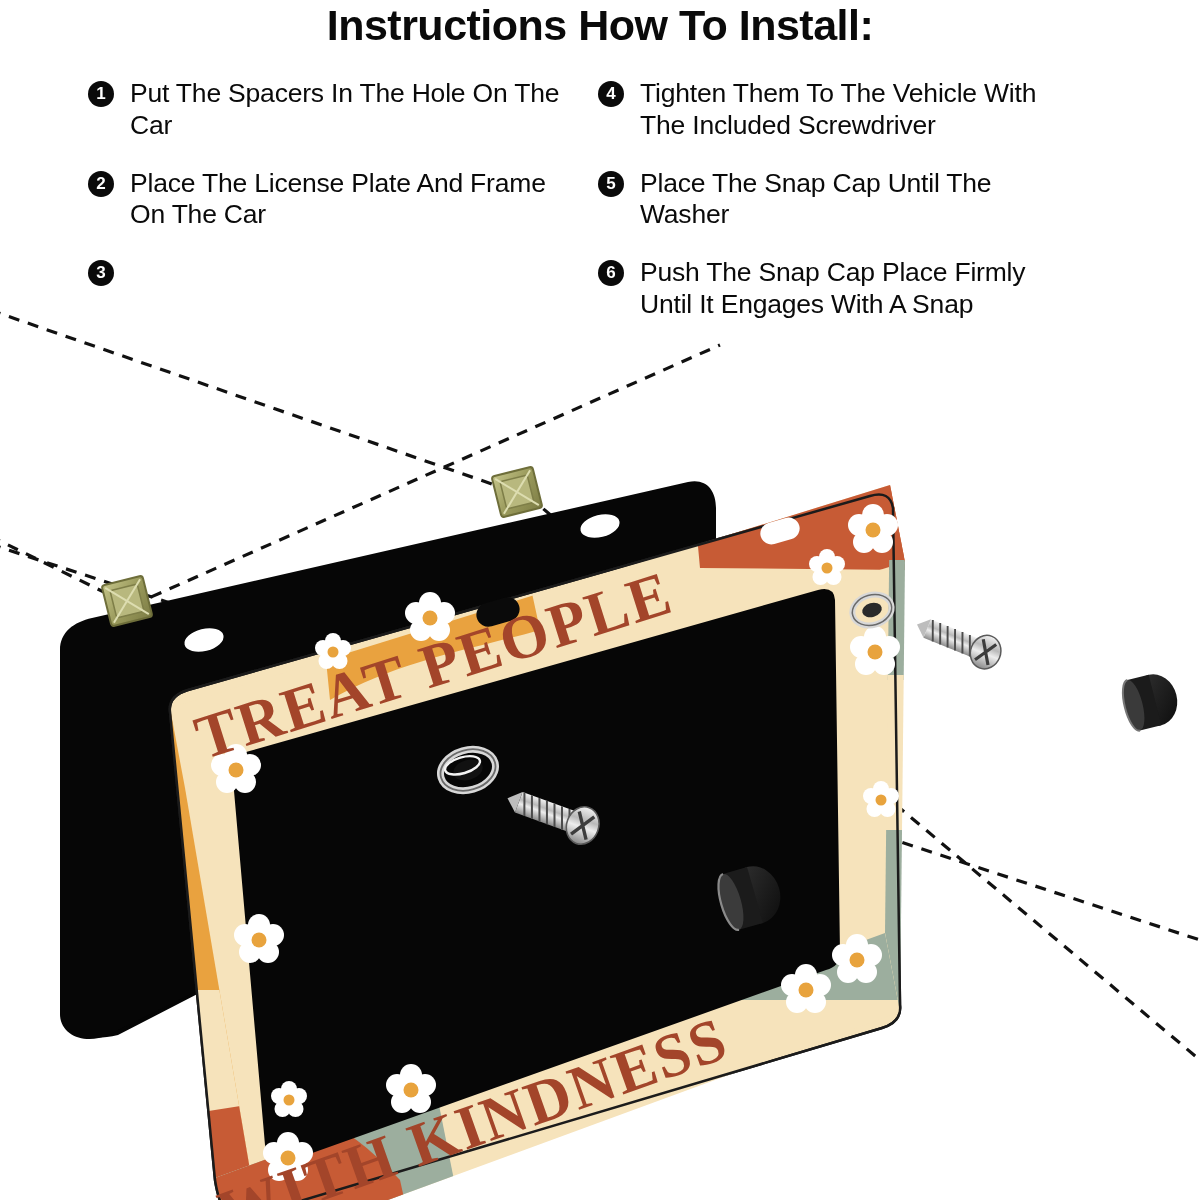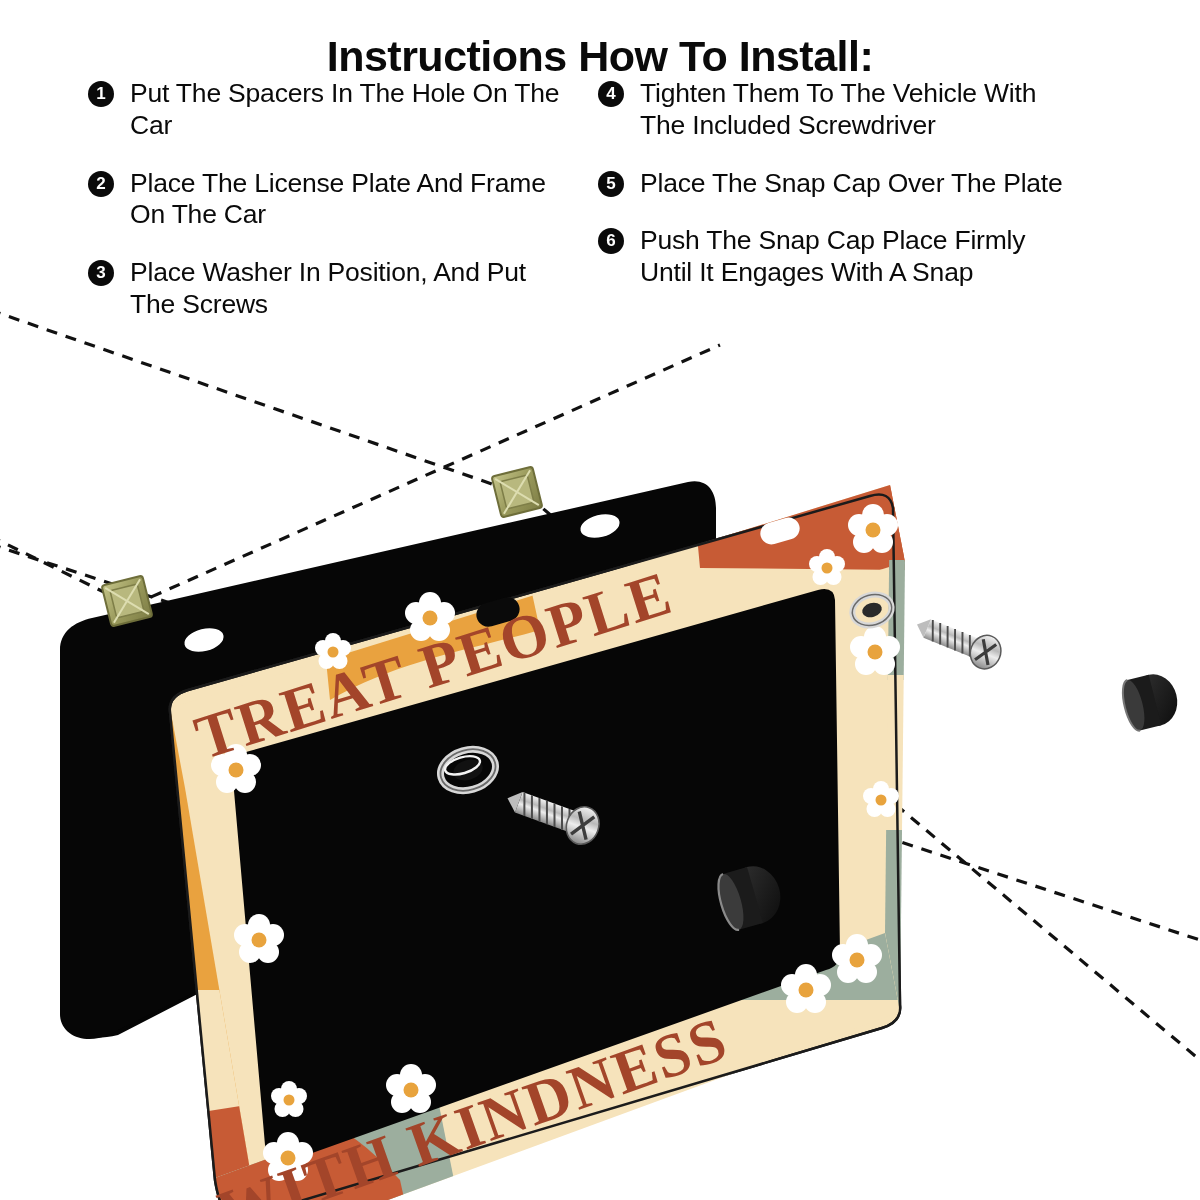--- a/index.html
+++ b/index.html
@@ -7,21 +7,21 @@
     width: 1200px; height: 1200px;
     background: #ffffff;
     font-family: "Liberation Sans", sans-serif;
     overflow: hidden;
   }
   #page { position: relative; width: 1200px; height: 1200px; background:#fff; }
 
   
   .title {
     position: absolute;
-    top: 32px; left: 0; width: 1200px;
+    top: 1px; left: 0; width: 1200px;
     text-align: center;
     font-size: 43px;
     font-weight: 700;
     letter-spacing: -0.5px;
     color: #0a0a0a;
     font-family: "Liberation Sans", sans-serif;
   }
 
   
   .col { position: absolute; width: 480px; }
@@ -60,32 +60,31 @@
     <div class="step">
       <span class="bullet">1</span>
       <span class="text">Put The Spacers In The Hole On The Car</span>
     </div>
     <div class="step">
       <span class="bullet">2</span>
       <span class="text">Place The License Plate And Frame On The Car</span>
     </div>
     <div class="step">
       <span class="bullet">3</span>
-      <span class="text">Place Washer In Position, And Put The Screws</span>
     </div>
   </div>
 
   <div class="col col-right">
     <div class="step">
       <span class="bullet">4</span>
       <span class="text">Tighten Them To The Vehicle With The Included Screwdriver</span>
     </div>
     <div class="step">
       <span class="bullet">5</span>
-      <span class="text">Place The Snap Cap Over The Plate</span>
+      <span class="text">Place The Snap Cap Until The Washer</span>
     </div>
     <div class="step">
       <span class="bullet">6</span>
       <span class="text">Push The Snap Cap Place Firmly Until It Engages With A Snap</span>
     </div>
   </div>
 
   <div class="illus">
     <svg viewBox="0 0 1200 900" xmlns="http://www.w3.org/2000/svg">
       <defs>

